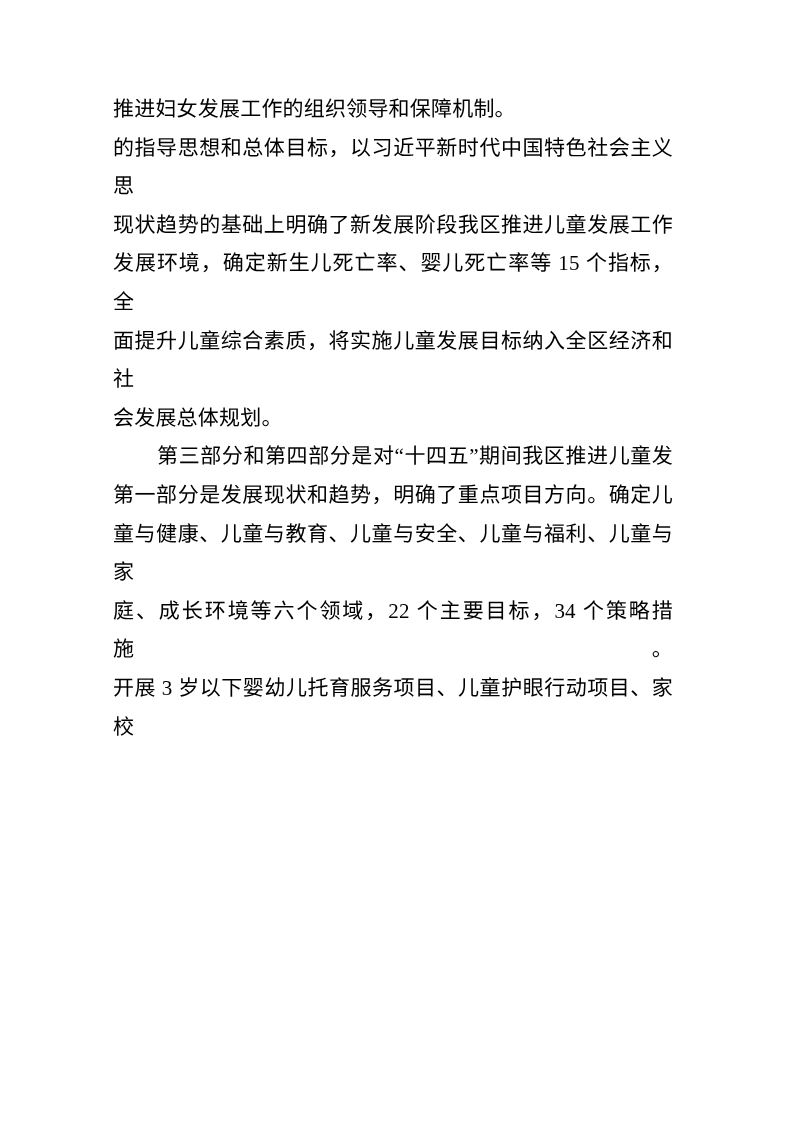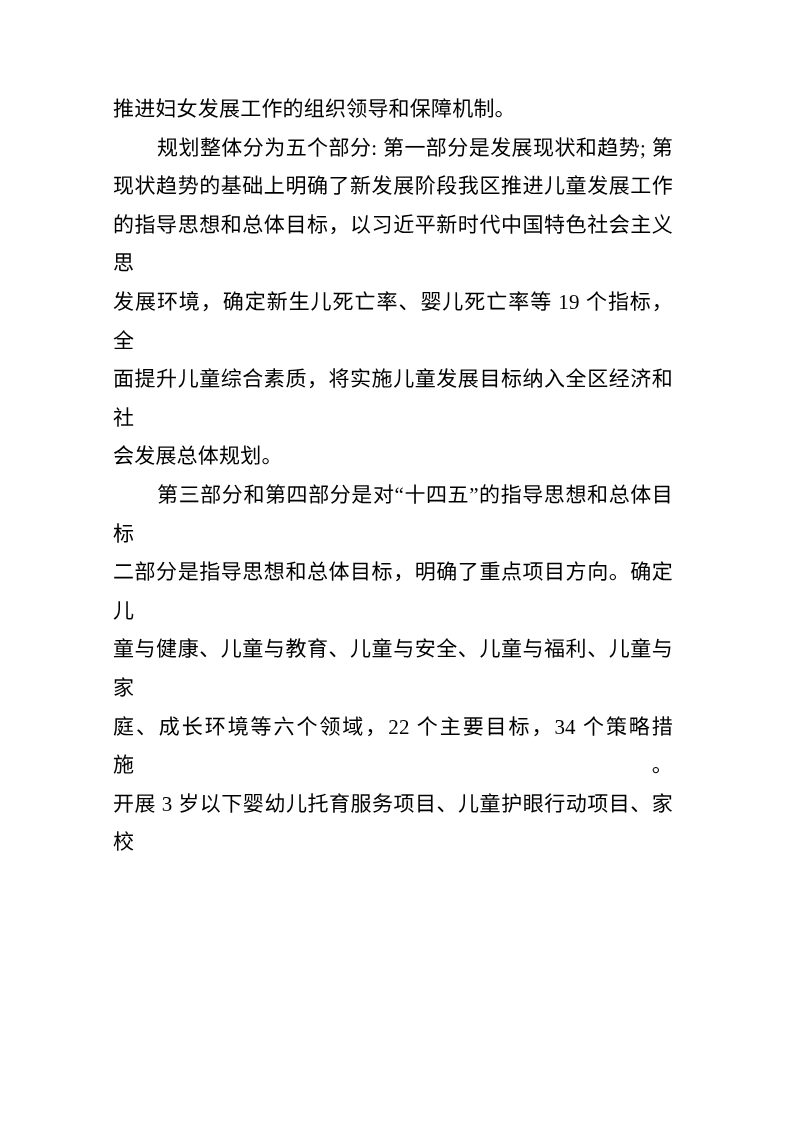--- a/index.html
+++ b/index.html
@@ -50,30 +50,29 @@
 </style>
 </head>
 <body>
 
 <div class="page">
   <div class="content" style="color: rgb(0, 0, 0);">
       <div class="paragraph">
         <div class="line last">推进妇女发展工作的组织领导和保障机制。</div>
       </div>
       <div class="paragraph">
-        <div class="line justified indent">规划整体分为五个部分: 第一部分是发展现状和趋势; 第</div>
       </div>
       <div class="paragraph">
+        <div class="line justified">的指导思想和总体目标，以习近平新时代中国特色社会主义思</div>
         <div class="line justified">现状趋势的基础上明确了新发展阶段我区推进儿童发展工作</div>
-        <div class="line justified">的指导思想和总体目标，以习近平新时代中国特色社会主义思</div>
-        <div class="line justified">发展环境，确定新生儿死亡率、婴儿死亡率等 19 个指标，全</div>
+        <div class="line justified">发展环境，确定新生儿死亡率、婴儿死亡率等 15 个指标，全</div>
         <div class="line justified">面提升儿童综合素质，将实施儿童发展目标纳入全区经济和社</div>
         <div class="line last">会发展总体规划。</div>
       </div>
       <div class="paragraph">
-        <div class="line justified indent">第三部分和第四部分是对“十四五”的指导思想和总体目标</div>
-        <div class="line justified">二部分是指导思想和总体目标，明确了重点项目方向。确定儿</div>
+        <div class="line justified indent">第三部分和第四部分是对“十四五”期间我区推进儿童发</div>
+        <div class="line justified">第一部分是发展现状和趋势，明确了重点项目方向。确定儿</div>
         <div class="line justified">童与健康、儿童与教育、儿童与安全、儿童与福利、儿童与家</div>
         <div class="line justified">庭、成长环境等六个领域，22 个主要目标，34 个策略措施。</div>
         <div class="line justified">开展 3 岁以下婴幼儿托育服务项目、儿童护眼行动项目、家校</div>
       </div>
     </div>
 </div>
 
 </body></html>

